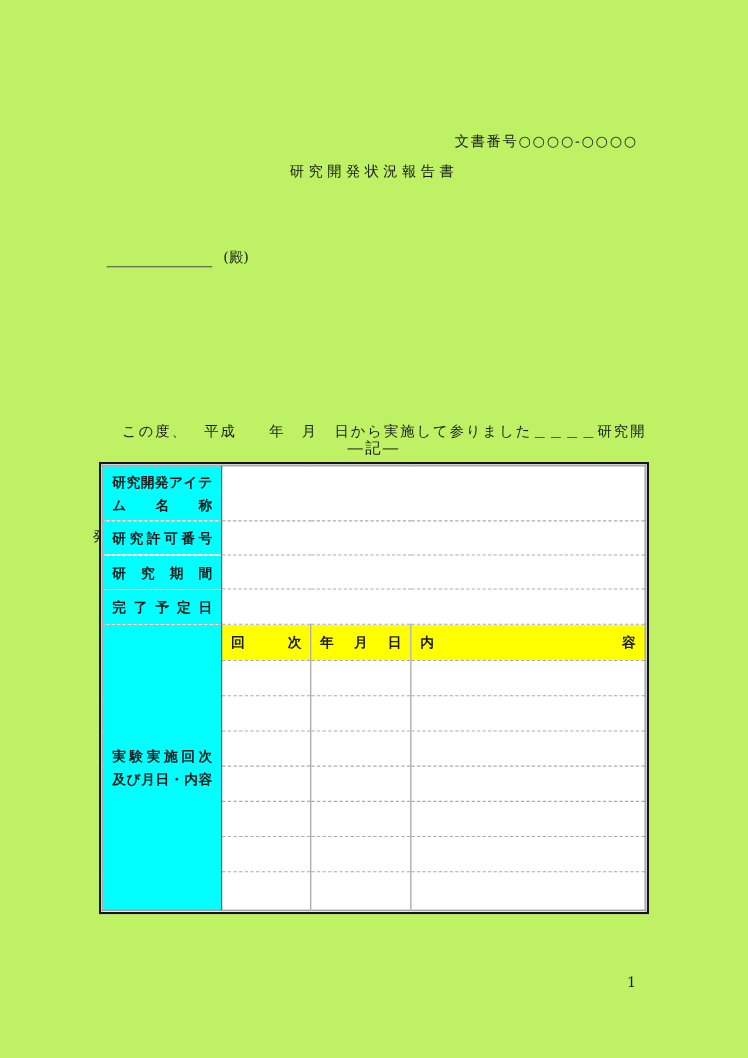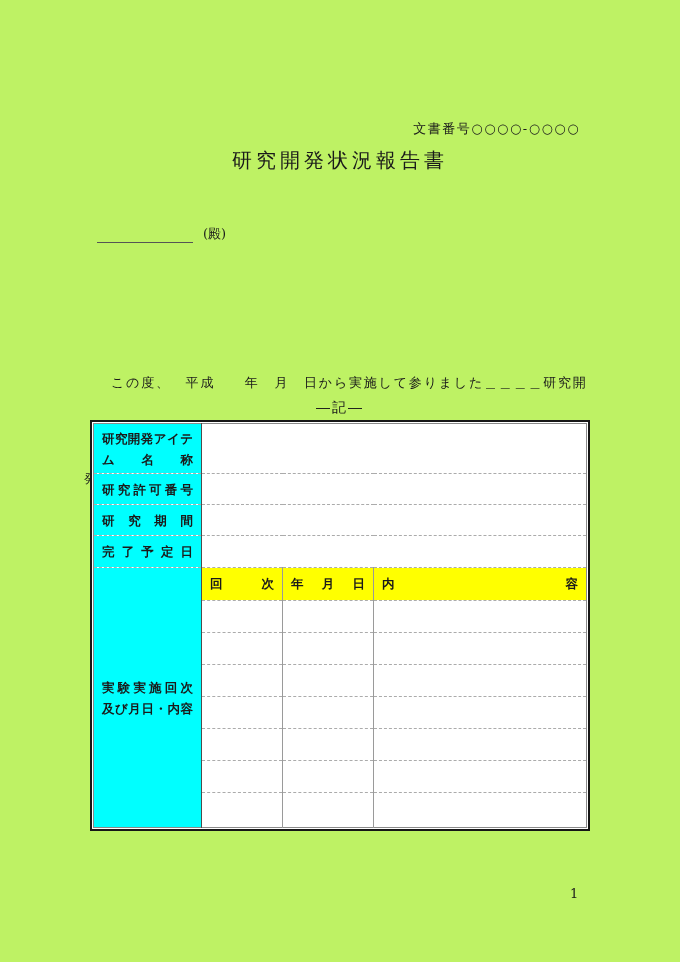--- a/index.html
+++ b/index.html
@@ -11,39 +11,39 @@
     font-family:"DejaVu Serif","Liberation Serif",serif;
     color:#1a1a1a;
     overflow:hidden;
   }
   .doc-number {
     position:absolute; top:120px; right:100px;
     font-size:13px; letter-spacing:1.5px; white-space:pre;
   }
   .doc-title {
     position:absolute; top:147px; left:0; width:680px;
-    text-align:center; font-size:20px; letter-spacing:4px; white-space:pre;
+    text-align:center; font-size:13px; letter-spacing:4px; white-space:pre;
   }
   .date-basis {
     position:absolute; top:186px; right:88px;
     font-size:13px; letter-spacing:1px; white-space:pre;
   }
   .addressee {
     position:absolute; top:225px; left:97px;
     font-size:13px; display:flex; align-items:flex-end;
   }
   .addressee .blank-line {
     display:inline-block; width:96px; height:16px;
     border-bottom:1px solid #555; margin-right:10px;
   }
   .body-text {
     position:absolute; top:303px; left:84px; width:512px;
     font-size:13px; letter-spacing:1.8px; line-height:32px; white-space:pre;
   }
-  .body-text .line1 { text-indent:27px; }
+  .body-text .line1 { text-indent:27px;margin-top:10px; }
   .section-marker {
     position:absolute; top:399px; left:90px; width:500px;
     text-align:center; font-size:14px; letter-spacing:2px;
   }
   .table-wrap {
     position:absolute; top:420px; left:90px; width:500px;
     border:2px solid #161616; padding:1px; box-sizing:border-box;
     background:#ffffff;
   }
   table.report {

